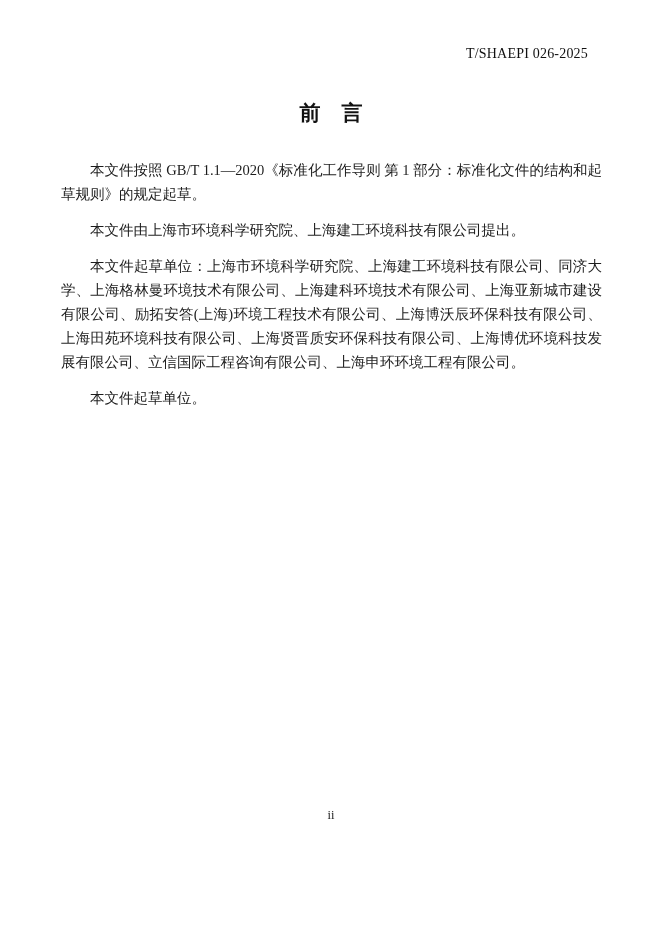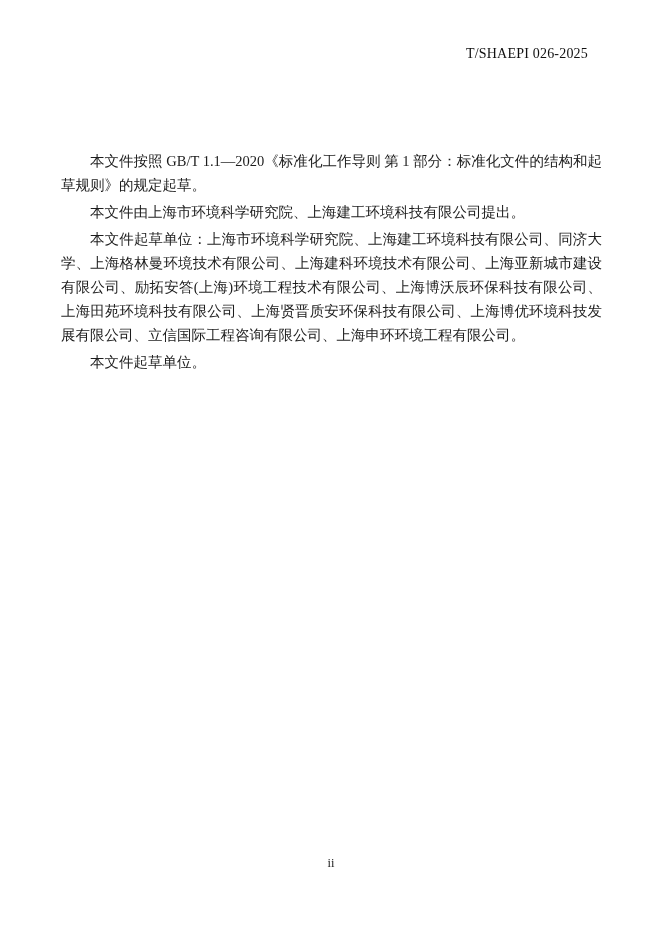--- a/index.html
+++ b/index.html
@@ -36,45 +36,46 @@
     font-weight: bold;
     color: #111111;
   }
   .content {
     position: absolute;
     top: 146px;
     left: 61px;
     width: 541px;
   }
   .content p {
-    margin: 3px 0 2px 0;
+    margin: 12px 0 2px 0;
     font-size: 14.5px;
     line-height: 24px;
     text-align: justify;
     text-justify: inter-ideograph;
     text-indent: 2em;
     color: #1c1c1c;
   }
   .page-number {
     position: absolute;
-    top: 856px;
+    top: 808px;
     left: 0;
     width: 100%;
     text-align: center;
     font-size: 12.5px;
     color: #222222;
   }
 </style>
 </head>
 <body>
 
 <div class="page">
 
   <div class="doc-number">T/SHAEPI 026-2025</div>
 
+  <div class="page-title">前　言</div>
 
   <div class="content">
     <p>本文件按照 GB/T 1.1—2020《标准化工作导则 第 1 部分：标准化文件的结构和起草规则》的规定起草。</p>
     <p>本文件由上海市环境科学研究院、上海建工环境科技有限公司提出。</p>
     <p>本文件起草单位：上海市环境科学研究院、上海建工环境科技有限公司、同济大学、上海格林曼环境技术有限公司、上海建科环境技术有限公司、上海亚新城市建设有限公司、励拓安答(上海)环境工程技术有限公司、上海博沃辰环保科技有限公司、上海田苑环境科技有限公司、上海贤晋质安环保科技有限公司、上海博优环境科技发展有限公司、立信国际工程咨询有限公司、上海申环环境工程有限公司。</p>
     <p>本文件起草单位。</p>
   </div>
 
   <div class="page-number">ii</div>
 

